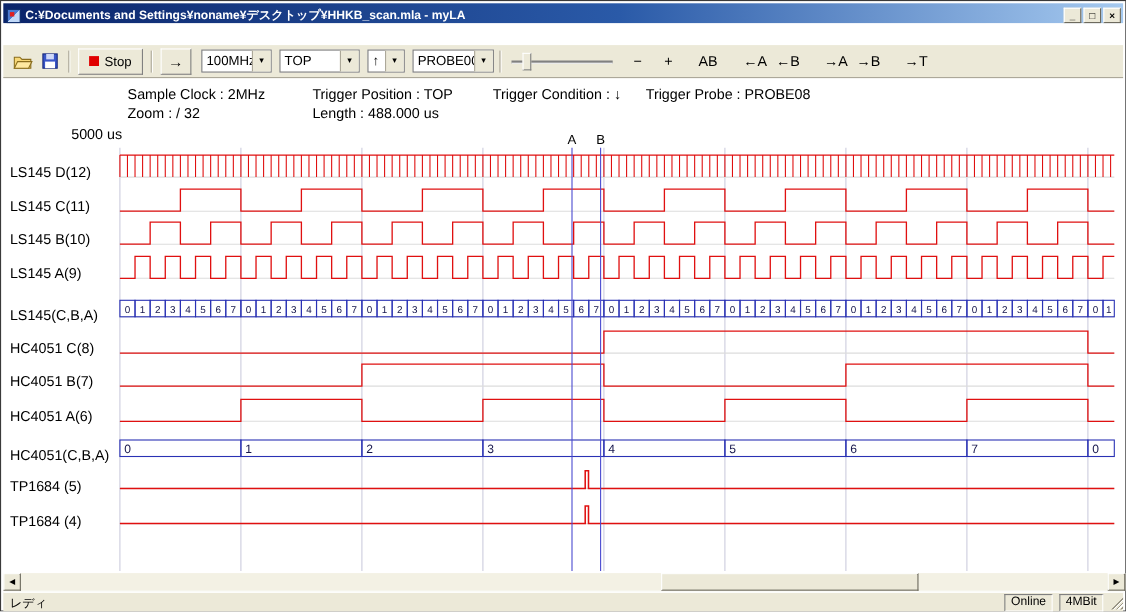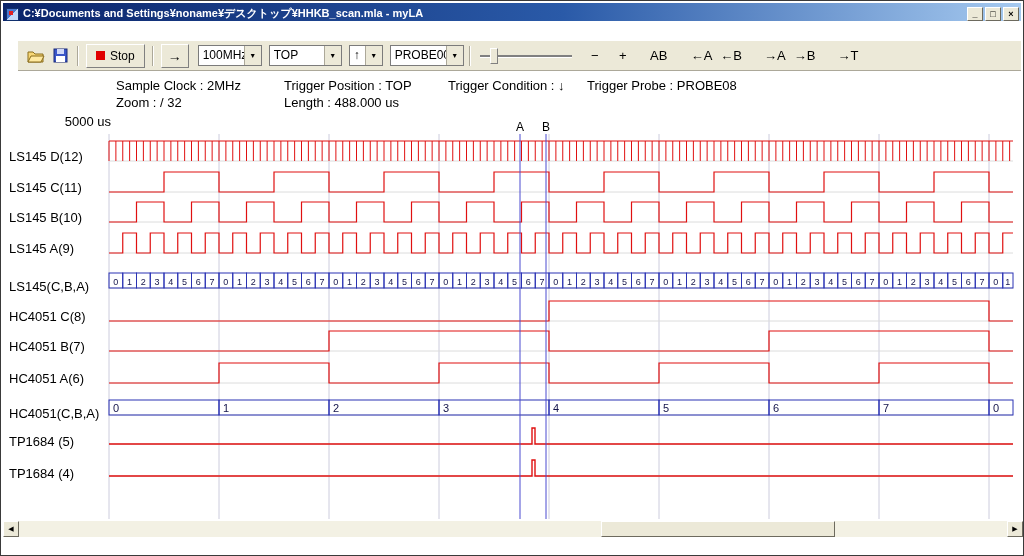--- a/index.html
+++ b/index.html
@@ -33,21 +33,21 @@
   
   .menubar{
     position:absolute;left:2px;top:20px;right:2px;height:20px;background:#ece9d8;
     display:flex;align-items:center;font-size:11px;color:#000;
   }
   .menu-item{padding:2px 8px;}
 
   
   .toolbar{
     position:absolute;left:2px;top:40px;right:2px;height:30px;background:#ece9d8;
-    border-bottom:1px solid #aca899;display:flex;align-items:center;padding-left:6px;box-sizing:border-box;margin-left:15px;
+    border-bottom:1px solid #aca899;display:flex;align-items:center;padding-left:6px;box-sizing:border-box;
   }
   .tool-sep{width:0;height:20px;border-left:1px solid #aca899;border-right:1px solid #ffffff;margin:0 5px;}
   .icon-btn{width:24px;height:22px;display:flex;align-items:center;justify-content:center;}
   .stop-btn{
     height:22px;display:flex;align-items:center;gap:5px;padding:0 9px;margin:0 2px;
     background:#ece9d8;border:1px solid;border-color:#ffffff #808080 #808080 #ffffff;font-size:12px;color:#000;
   }
   .stop-square{width:9px;height:9px;background:#e00000;}
   .run-btn{
     height:22px;min-width:26px;display:flex;align-items:center;justify-content:center;
@@ -389,14 +389,20 @@
         <line x1="545" y1="0" x2="545" y2="385" stroke="#4a4ad0" stroke-width="1"></line>
       </svg>
   </div>
 
   <div id="hscroll">
     <span class="sb-arrow" style="left:0;">◀</span>
     <span class="sb-thumb" style="left:598px;width:234px;"></span>
     <span class="sb-arrow" style="right:0;">▶</span>
   </div>
 
+  <div id="statusbar">
+    <span id="status-ready">レディ</span>
+    <span class="status-panel" id="status-online">Online</span>
+    <span class="status-panel" id="status-mem">4MBit</span>
+    <span id="grip"></span>
+  </div>
 
 </div>
 
 </body></html>

